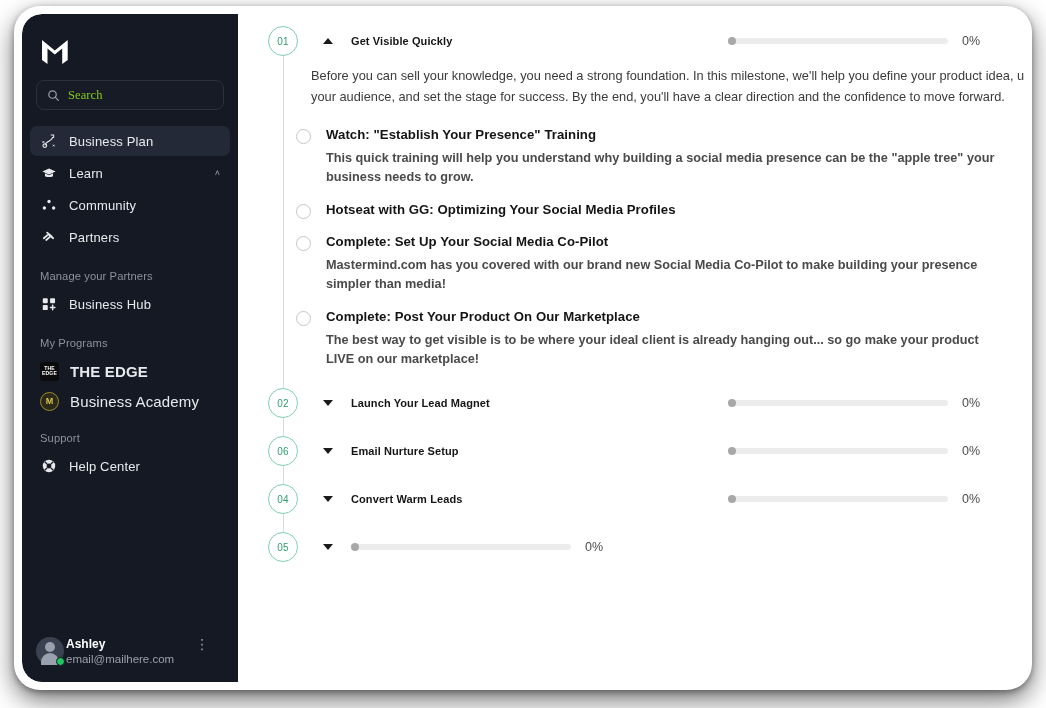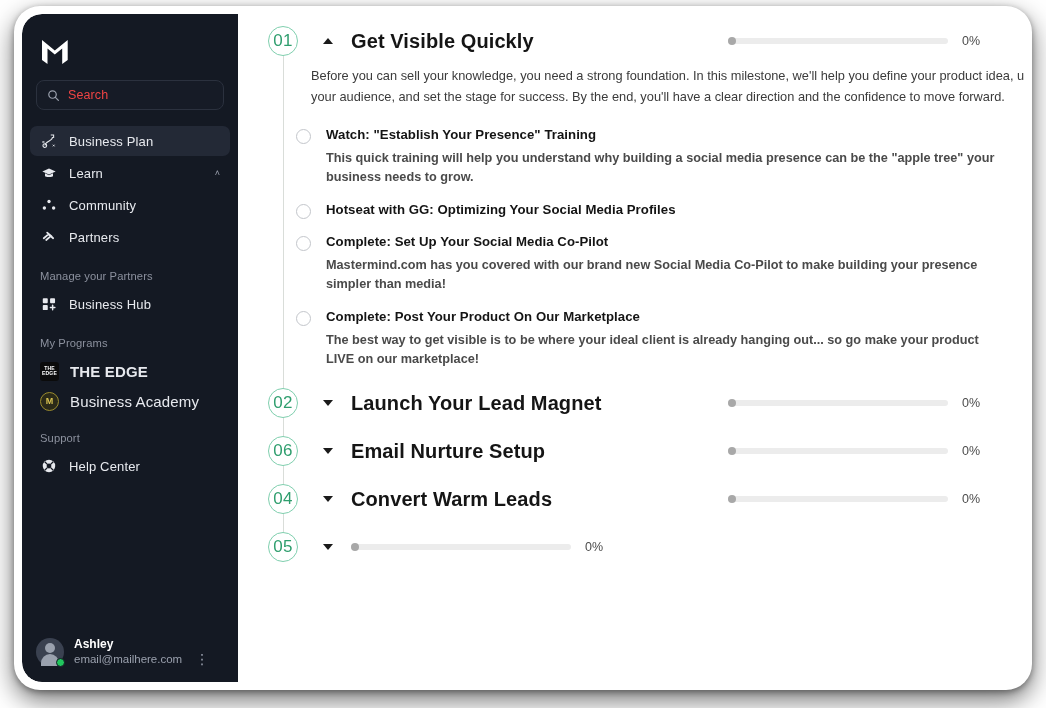--- a/index.html
+++ b/index.html
@@ -49,23 +49,24 @@
     border: 1px solid #2b313e;
     border-radius: 8px;
     display: flex;
     align-items: center;
     gap: 8px;
     padding: 0 10px;
     background: #161b26;
   }
   .search-box svg { flex: 0 0 13px; }
   .search-placeholder {
-    color: #ef4444;
+    color: #84cc16;
     font-size: 12.5px;
     letter-spacing: .1px;
+    font-family: Liberation Serif, serif;
   }
 
   .nav { padding: 0 8px; }
   .nav-item {
     display: flex;
     align-items: center;
     gap: 12px;
     height: 30px;
     padding: 0 10px;
     border-radius: 7px;
@@ -103,22 +104,22 @@
     display:flex; align-items:center; justify-content:center;
   }
   .acad-badge span { color:#d8c252; font-size:9px; font-weight:700; }
   .prog-lbl { color:#e7e9ee; font-size:15px; letter-spacing:.15px; }
   .prog-lbl.bold { font-weight:700; }
 
   
   #profile {
     margin-top: auto;
     display: flex;
-    align-items: flex-end;
-    gap: 10px;
+    align-items: flex-start;
+    gap: 2px;
     padding: 12px 25px 16px 14px;
   }
   .avatar {
     position: relative;
     width: 28px; height: 28px; flex:0 0 28px;
     border-radius: 50%;
     background: #3a4150;
     overflow: visible;
   }
   .avatar .head {
@@ -156,30 +157,30 @@
   }
   .badge {
     position: relative;
     width: 30px; height: 30px; flex:0 0 30px;
     border-radius: 50%;
     border: 1.3px solid #7fcfae;
     display:flex; align-items:center; justify-content:center;
     background:#fff; z-index:2;
     cursor:pointer;
   }
-  .badge span { color:#2f9e6e; font-size:17px; letter-spacing:.3px; }
+  .badge span { color:#2f9e6e; font-size:10px; letter-spacing:.3px; }
   .tri {
     width: 0; height: 0; margin: 0 18px 0 25px;
     cursor: pointer;
     flex: 0 0 0;
   }
   .tri.up { border-left:5px solid transparent; border-right:5px solid transparent; border-bottom:6px solid #1a1a1a; }
   .tri.down { border-left:5px solid transparent; border-right:5px solid transparent; border-top:6px solid #1a1a1a; }
   .m-title {
-    font-size: 20px;
+    font-size: 11px;
     font-weight: 700;
     color: #151515;
     letter-spacing: .1px;
     flex: 1 1 auto;
   }
   .prog-wrap { display:flex; align-items:center; gap:14px; padding-right:36px; }
   .prog-track {
     width: 220px; height: 6px; border-radius: 3px; background:#ececec;
     position: relative;
   }

